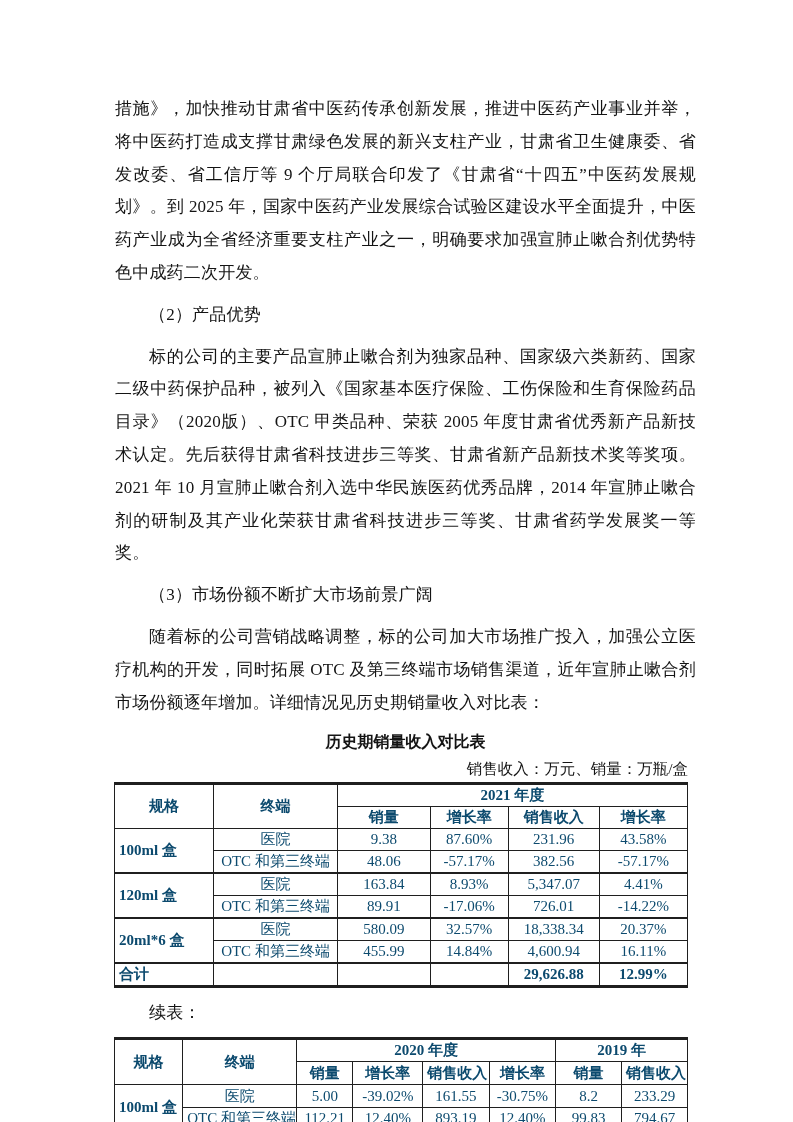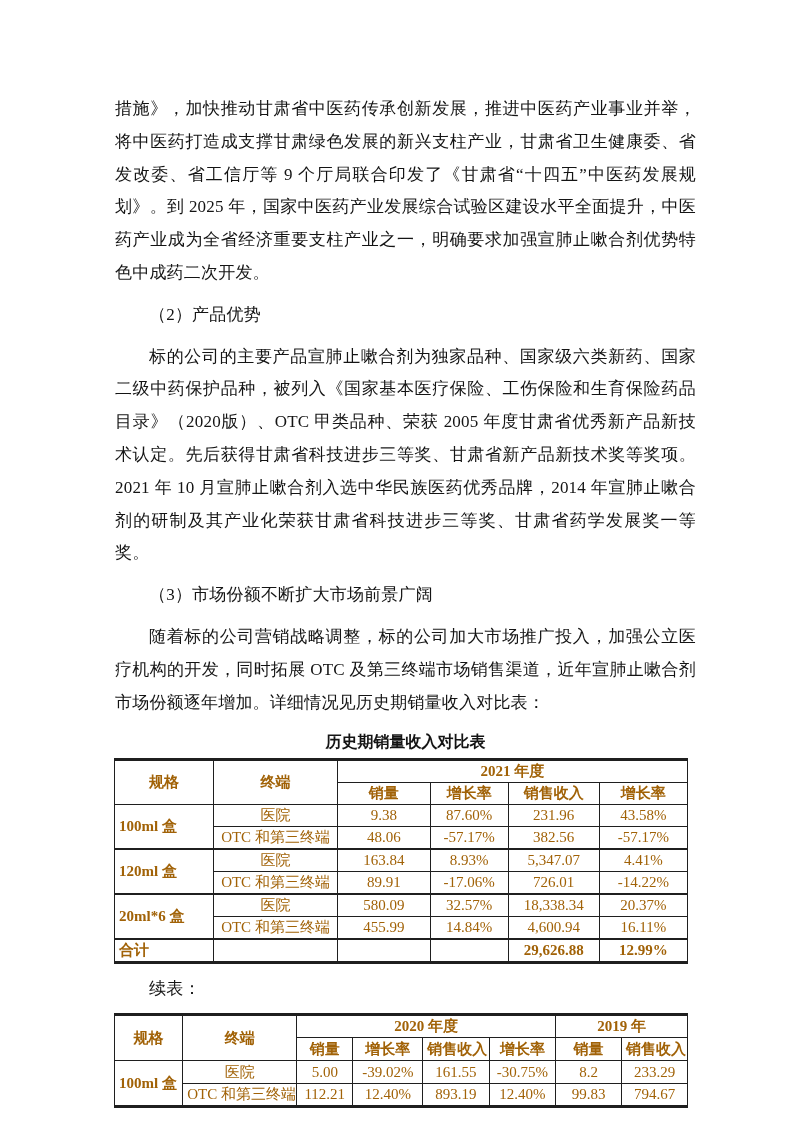--- a/index.html
+++ b/index.html
@@ -41,21 +41,21 @@
     line-height: 22px;
     text-align: right;
     padding-right: 17px;
   }
 
   table.dtable {
     width: 574px;
     margin-left: 8px;
     border-collapse: collapse;
     font-size: 15px;
-    color: #a16207;
+    color: #0c4a6e;
     table-layout: fixed;
   }
   table.dtable th, table.dtable td {
     border: 1px solid #1f1f1f;
     height: 21px;
     padding: 1px 4px;
     vertical-align: middle;
     overflow: hidden;
     white-space: nowrap;
   }
@@ -90,20 +90,21 @@
 <div class="page">
   <div class="content">
 
     <p class="para">措施》，加快推动甘肃省中医药传承创新发展，推进中医药产业事业并举，将中医药打造成支撑甘肃绿色发展的新兴支柱产业，甘肃省卫生健康委、省发改委、省工信厅等 9 个厅局联合印发了《甘肃省“十四五”中医药发展规划》。到 2025 年，国家中医药产业发展综合试验区建设水平全面提升，中医药产业成为全省经济重要支柱产业之一，明确要求加强宣肺止嗽合剂优势特色中成药二次开发。</p>
     <p class="para indent">（2）产品优势</p>
     <p class="para indent">标的公司的主要产品宣肺止嗽合剂为独家品种、国家级六类新药、国家二级中药保护品种，被列入《国家基本医疗保险、工伤保险和生育保险药品目录》（2020版）、OTC 甲类品种、荣获 2005 年度甘肃省优秀新产品新技术认定。先后获得甘肃省科技进步三等奖、甘肃省新产品新技术奖等奖项。2021 年 10 月宣肺止嗽合剂入选中华民族医药优秀品牌，2014 年宣肺止嗽合剂的研制及其产业化荣获甘肃省科技进步三等奖、甘肃省药学发展奖一等奖。</p>
     <p class="para indent">（3）市场份额不断扩大市场前景广阔</p>
     <p class="para indent">随着标的公司营销战略调整，标的公司加大市场推广投入，加强公立医疗机构的开发，同时拓展 OTC 及第三终端市场销售渠道，近年宣肺止嗽合剂市场份额逐年增加。详细情况见历史期销量收入对比表：</p>
 
     <h3 class="table-title">历史期销量收入对比表</h3>
+    <div class="unit-note">销售收入：万元、销量：万瓶/盒</div>
 
     <table class="dtable t1">
       <colgroup>
         <col style="width:17.3%">
           <col style="width:21.6%">
           <col style="width:16.2%">
         <col style="width:13.6%">
           <col style="width:15.9%">
           <col style="width:15.4%">
       </colgroup>

